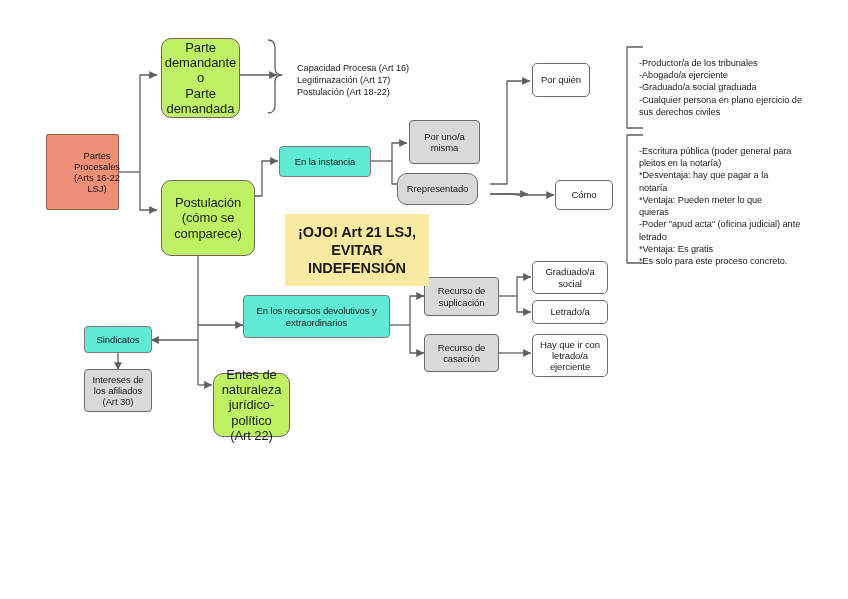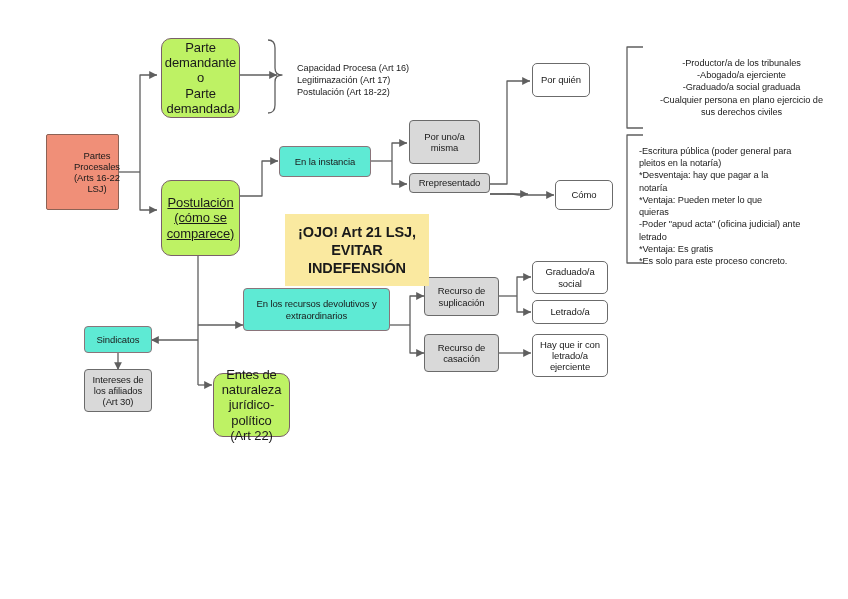--- a/index.html
+++ b/index.html
@@ -141,36 +141,36 @@
 Procesales
 (Arts 16-22
 LSJ)</div>
 
 <div class="node n-pink" style="left:161px; top:38px; width:79px; height:80px;">Parte
 demandante
 o
 Parte
 demandada</div>
 
-<div class="node n-pink" style="left:161px; top:180px; width:79px; height:76px;text-decoration:underline;">Postulación
+<div class="node n-pink" style="left:161px; top:180px; width:94px; height:76px;">Postulación
 (cómo se
 comparece)</div>
 
 <div class="node n-pinklight" style="left:279px; top:146px; width:92px; height:31px;">En la instancia</div>
 
 <div class="node n-gray" style="left:409px; top:120px; width:71px; height:44px;">Por uno/a
 misma</div>
 
-<div class="node n-gray" style="left:409px; top:173px; width:81px; height:20px;">Rrepresentado</div>
+<div class="node n-gray" style="left:397px; top:173px; width:81px; height:32px;border-radius:10px;">Rrepresentado</div>
 
 <div class="node n-white" style="left:532px; top:63px; width:58px; height:34px;">Por quién</div>
 
 <div class="node n-white" style="left:555px; top:180px; width:58px; height:30px;">Cómo</div>
 
-<div class="node n-pinklight" style="left:243px; top:288px; width:147px; height:43px;">En los recursos devolutivos y
+<div class="node n-pinklight" style="left:243px; top:295px; width:147px; height:43px;">En los recursos devolutivos y
 extraordinarios</div>
 
 <div class="node n-gray" style="left:424px; top:277px; width:75px; height:39px;">Recurso de
 suplicación</div>
 
 <div class="node n-gray" style="left:424px; top:334px; width:75px; height:38px;">Recurso de
 casación</div>
 
 <div class="node n-white" style="left:532px; top:261px; width:76px; height:33px;">Graduado/a
 social</div>
@@ -193,21 +193,21 @@
 (Art 22)</div>
 
 <div class="node n-note" style="left:285px; top:214px; width:144px; height:72px;">¡OJO! Art 21 LSJ,
 EVITAR
 INDEFENSIÓN</div>
 
 <div class="textblock" style="left:297px; top:62px; width:230px;">Capacidad Procesa (Art 16)
 Legitimazación (Art 17)
 Postulación (Art 18-22)</div>
 
-<div class="textblock" style="left:639px; top:57px; width:205px;text-align:center;">-Productor/a de los tribunales
+<div class="textblock" style="left:639px; top:57px; width:205px;">-Productor/a de los tribunales
 -Abogado/a ejerciente
 -Graduado/a social graduada
 -Cualquier persona en plano ejercicio de
 sus derechos civiles</div>
 
 <div class="textblock" style="left:639px; top:145px; width:205px;">-Escritura pública (poder general para
 pleitos en la notaría)
       *Desventaja: hay que pagar a la
       notaría
       *Ventaja: Pueden meter lo que

